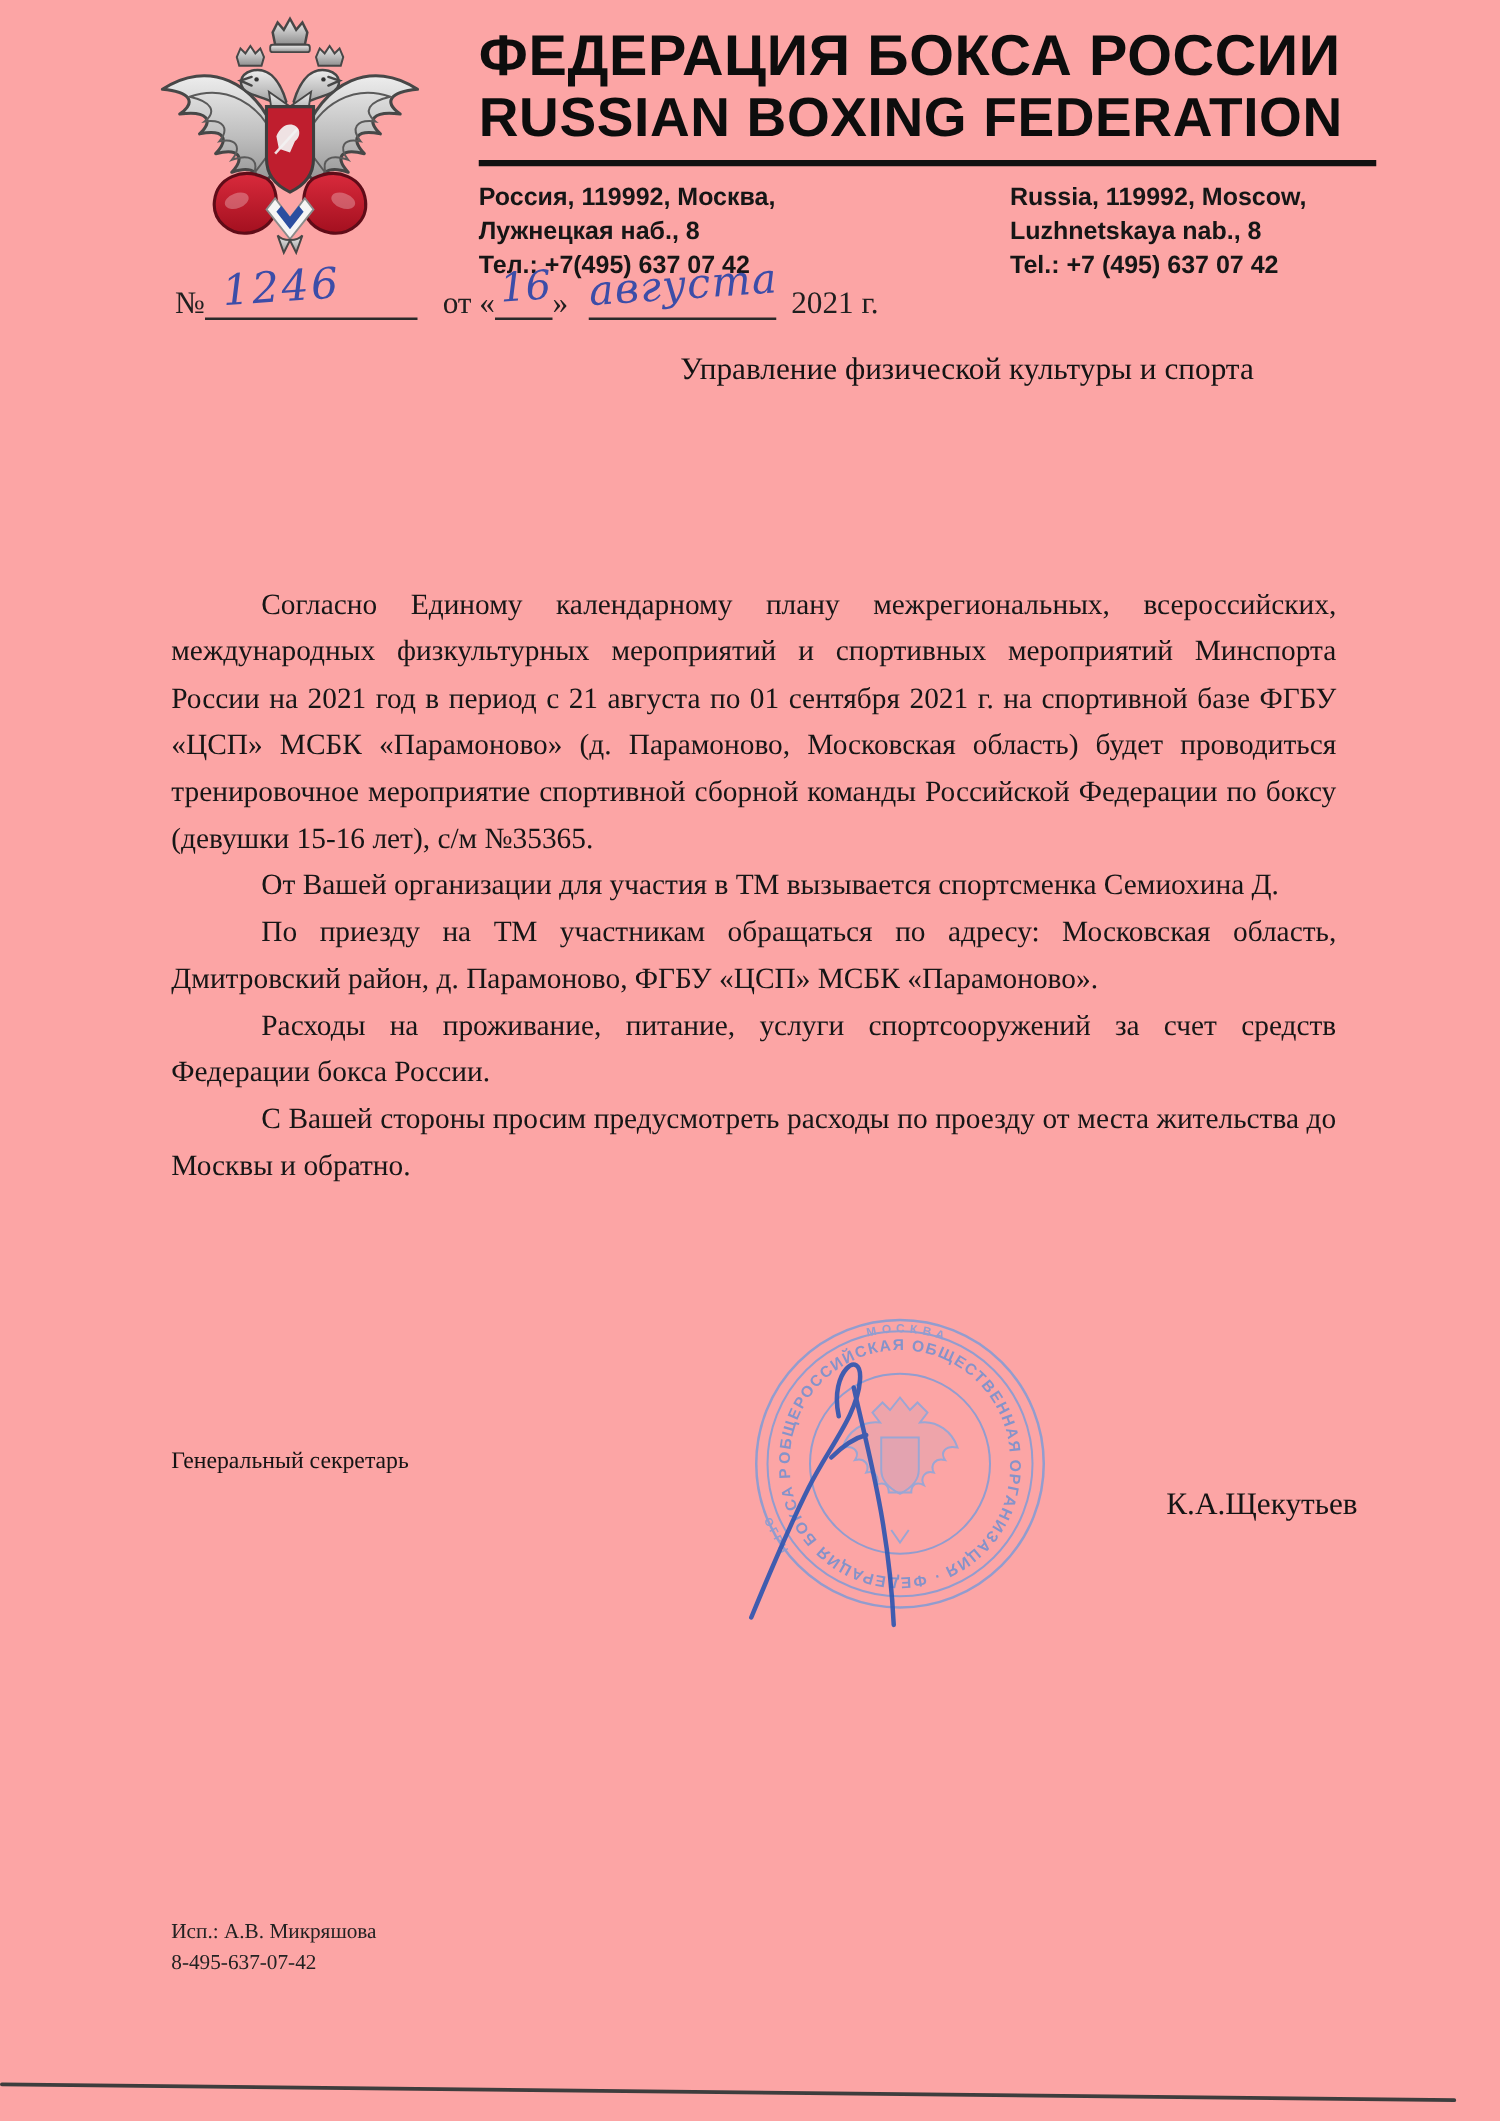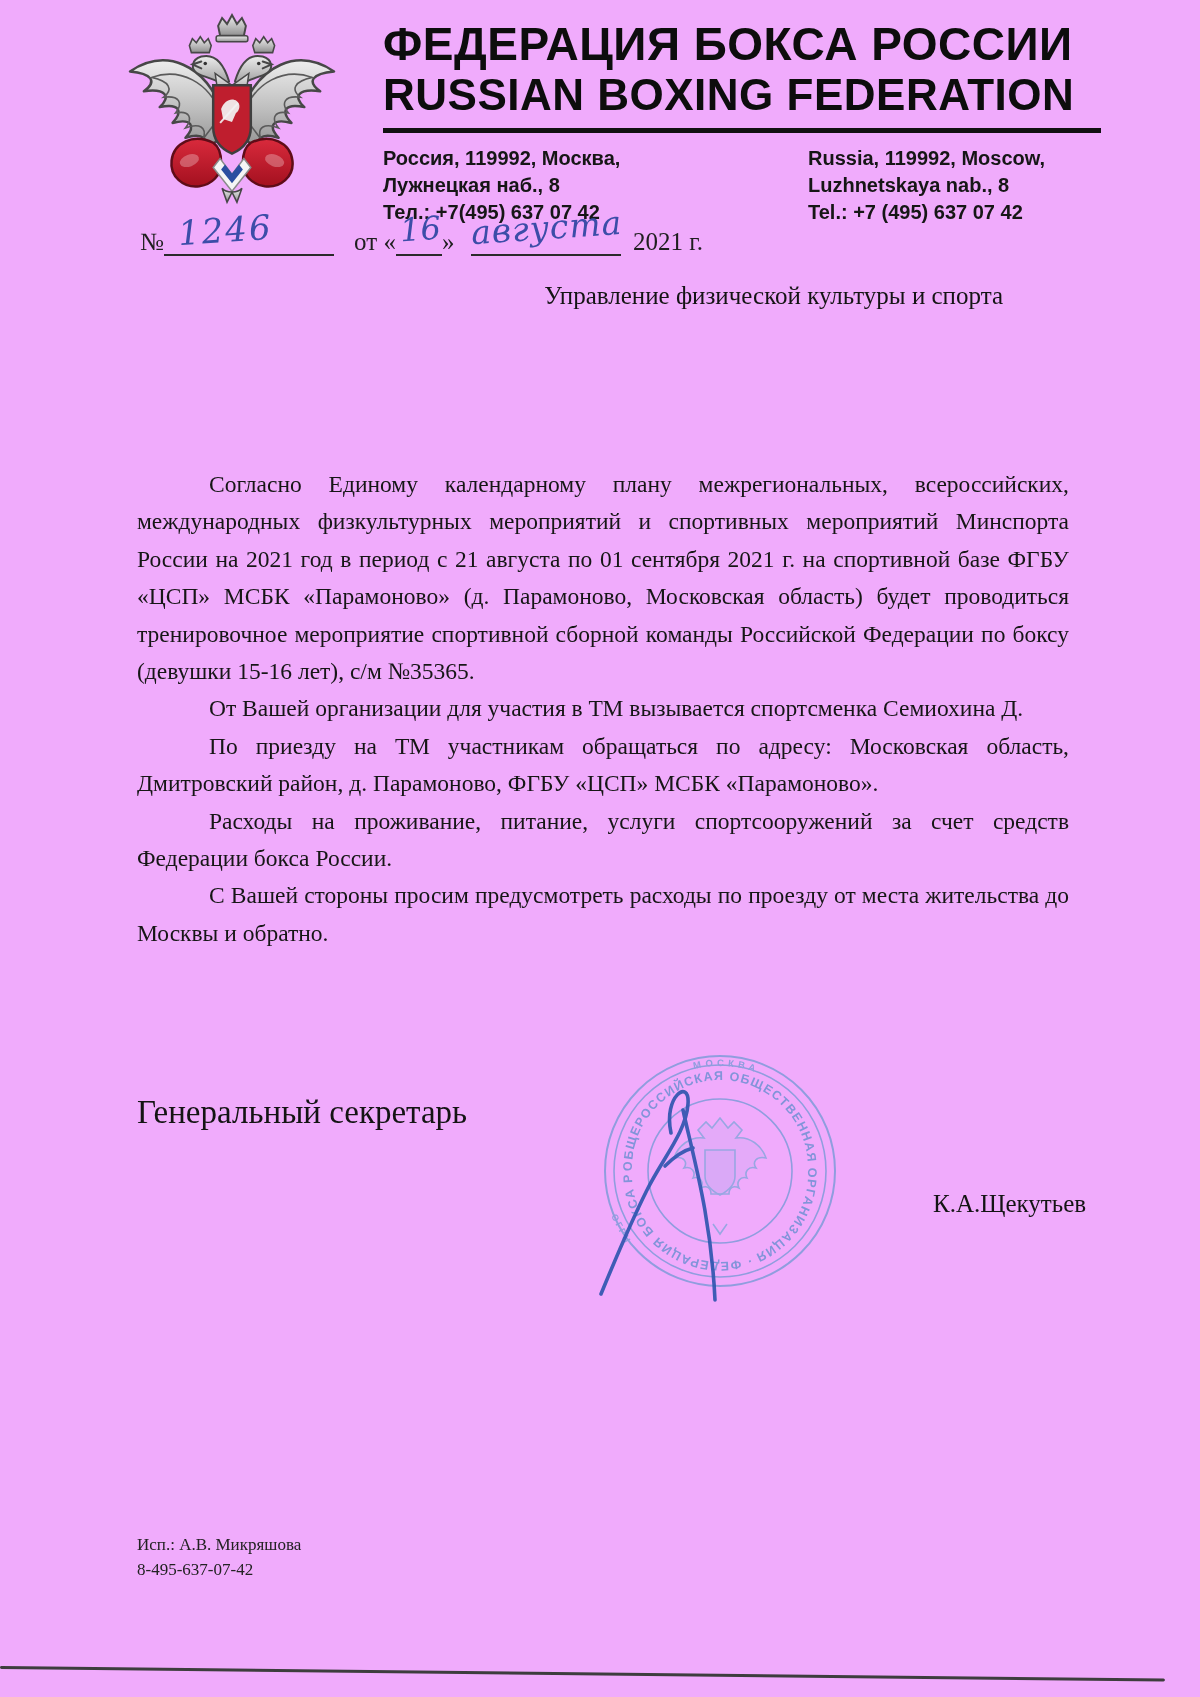--- a/index.html
+++ b/index.html
@@ -1,18 +1,18 @@
 <!DOCTYPE html>
 <html><head>
 <meta charset="utf-8">
 <style>
   html,body{margin:0;padding:0;background:#e9e9e9;}
   .page{
     position:relative;width:1200px;height:1697px;margin:0 auto;
-    background:#f0abfc;overflow:hidden;
+    background:#fca5a5;overflow:hidden;
     font-family:"Liberation Serif",serif;color:#1f1f1f;
   }
   
   .emblem{position:absolute;left:118px;top:12px;width:228px;height:208px;}
   .masthead{position:absolute;left:383px;top:18px;width:718px;}
   .title-ru{
     font-family:"Liberation Sans",sans-serif;font-weight:700;
     font-size:46px;line-height:52px;letter-spacing:.5px;color:#0d0d0d;white-space:nowrap;
   }
   .title-en{
@@ -50,21 +50,21 @@
     position:absolute;right:197px;top:272px;text-align:right;
     font-size:25px;line-height:48px;color:#141414;margin-left:43px;
   }
   
   .letter-body{
     position:absolute;left:137px;top:466px;width:932px;
     font-size:23.5px;line-height:37.4px;text-align:justify;color:#161616;
   }
   .letter-body p{margin:0;text-indent:72px;}
   
-  .sig-position{position:absolute;left:137px;top:1094px;font-size:33px;color:#141414;}
+  .sig-position{position:absolute;left:137px;top:1158px;font-size:19px;color:#141414;}
   .sig-name{position:absolute;left:933px;top:1190px;font-size:25px;color:#141414;}
   .stamp-wrap{position:absolute;left:553px;top:1038px;width:312px;height:268px;}
   
   .footer{position:absolute;left:137px;top:1532px;font-size:17px;line-height:25px;color:#222;}
   
   .scan-line{
     position:absolute;left:0px;top:1666px;width:1165px;height:3px;background:#3d3d3d;
     transform:rotate(.62deg);transform-origin:left center;border-radius:2px;
   }
 </style>

